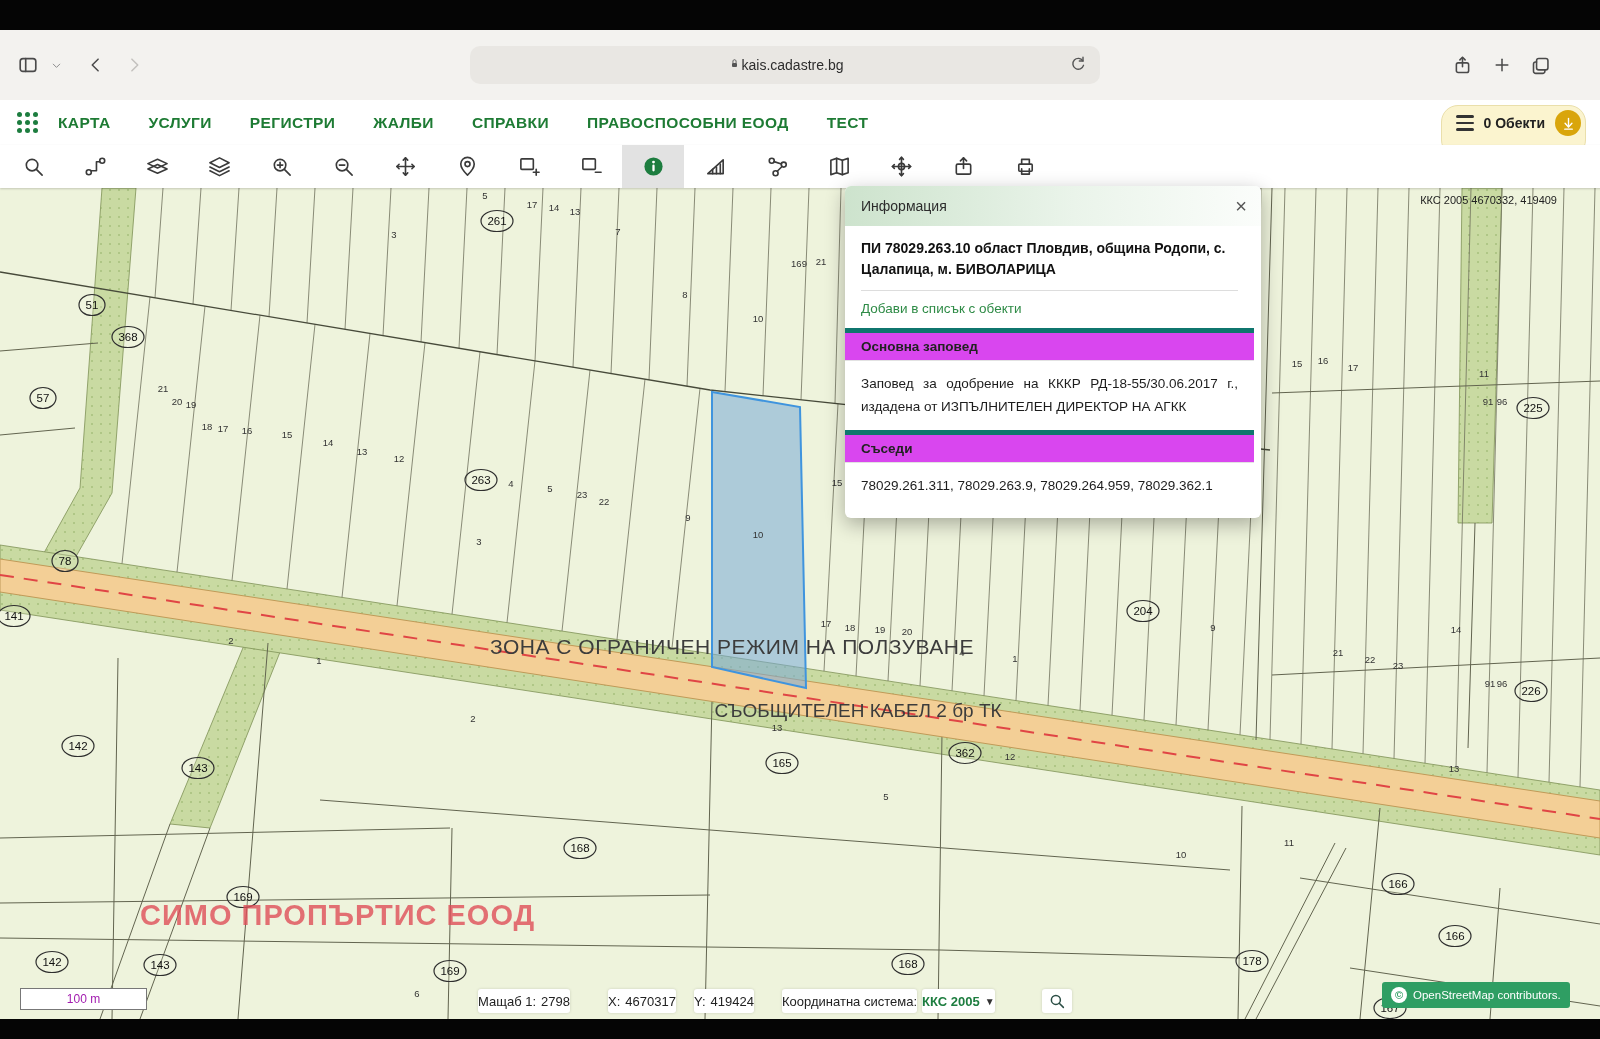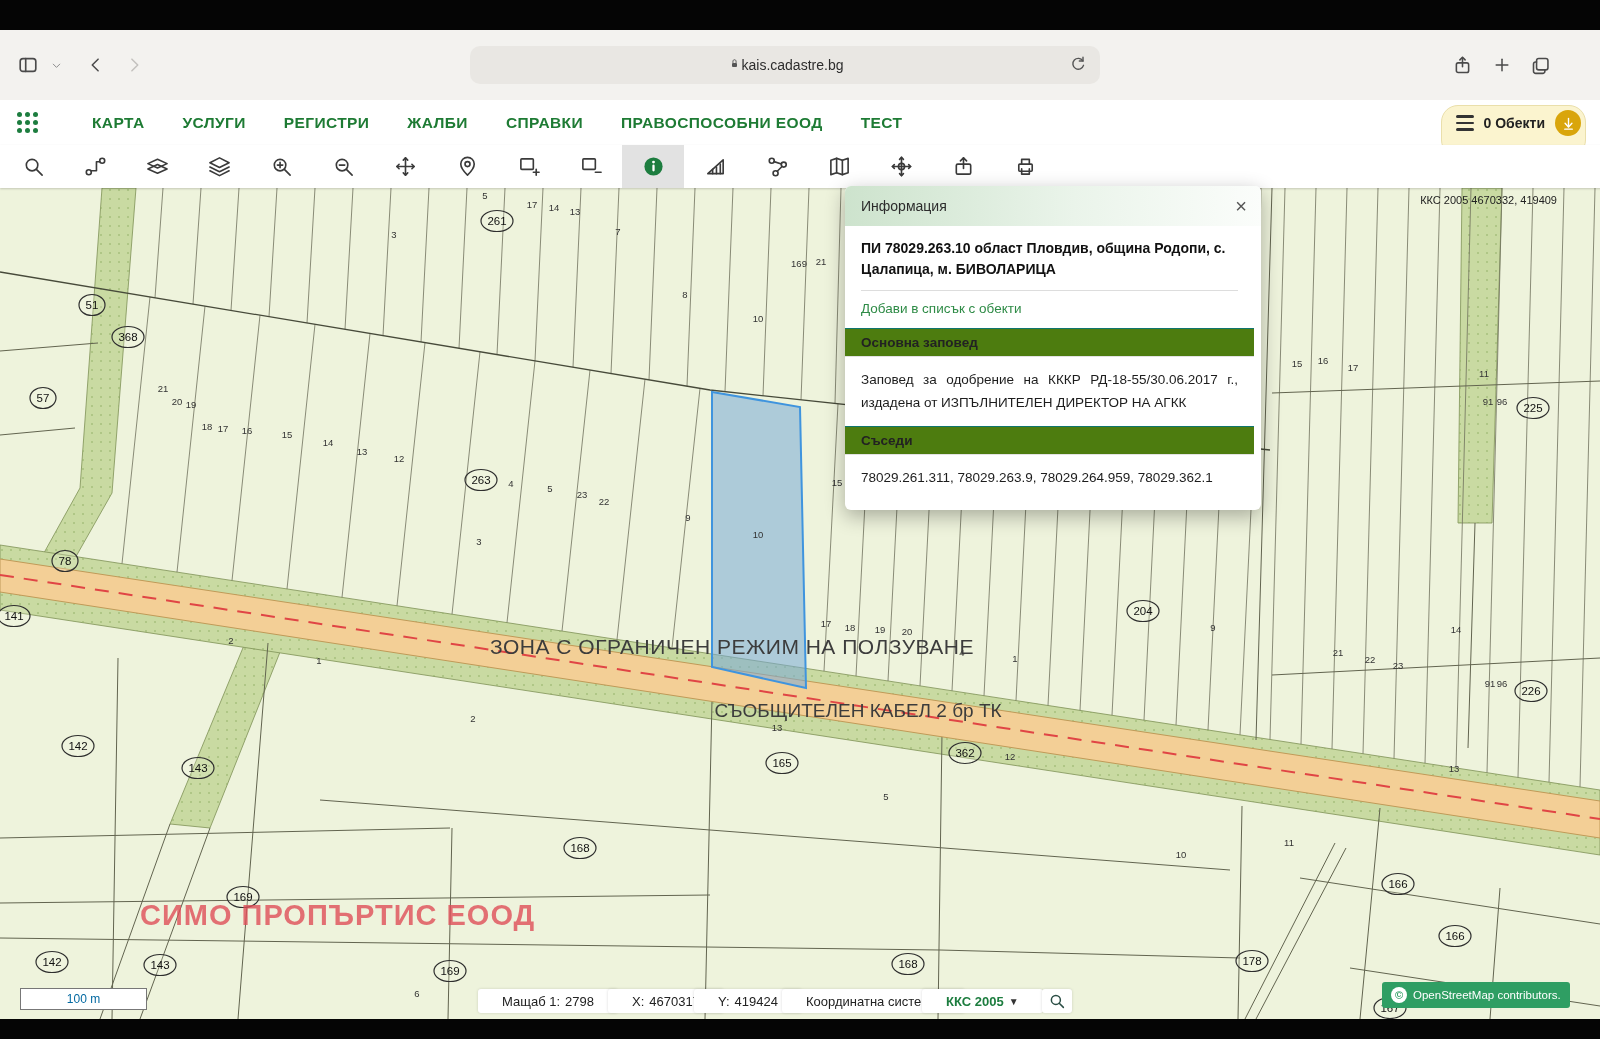--- a/index.html
+++ b/index.html
@@ -19,21 +19,21 @@
             font-size:14px;color:#2d2d2d;}
   #urlfield .lock svg{stroke:#555;fill:none;stroke-width:1.6;}
   #url-refresh{position:absolute;right:10px;top:8px;width:22px;height:22px;}
   #url-refresh svg{stroke:#555;fill:none;stroke-width:1.7;stroke-linecap:round;}
 
   
   #navbar{position:absolute;left:0;top:100px;width:1600px;height:45px;background:#ffffff;}
   #appgrid{position:absolute;left:16px;top:11px;width:24px;height:24px;display:grid;
            grid-template-columns:repeat(3,6px);grid-template-rows:repeat(3,6px);gap:2px;align-content:center;justify-content:center;}
   #appgrid i{width:5px;height:5px;border-radius:50%;background:#1d7d3f;}
-  #navmenu{position:absolute;left:58px;top:0;height:45px;display:flex;align-items:center;gap:38px;margin-left:34px;}
+  #navmenu{position:absolute;left:58px;top:0;height:45px;display:flex;align-items:center;gap:38px;}
   .nav-item{font-size:15.5px;font-weight:700;color:#1e7b34;letter-spacing:.4px;cursor:pointer;white-space:nowrap;}
   #objects-pill{position:absolute;right:14px;top:5px;height:34px;border-radius:17px;background:#fbf4cf;
                 border:1px solid #eadfab;display:flex;align-items:center;gap:10px;padding:0 4px 16px 14px;}
   #objects-pill .ham{display:flex;flex-direction:column;gap:4px;}
   #objects-pill .ham i{display:block;width:18px;height:2.4px;background:#333;border-radius:2px;}
   #objects-label{font-size:14px;font-weight:700;color:#222;}
   #objects-dl{width:26px;height:26px;border-radius:50%;background:#d9a50b;display:flex;align-items:center;justify-content:center;}
   #objects-dl svg{stroke:#fff;fill:none;stroke-width:2.2;stroke-linecap:round;stroke-linejoin:round;}
 
   
@@ -52,29 +52,29 @@
   #panel{position:absolute;left:845px;top:186px;width:416px;background:#fff;border-radius:6px;
          box-shadow:0 6px 20px rgba(0,0,0,.3);z-index:10;overflow:hidden;}
   #panel-header{height:40px;display:flex;align-items:center;justify-content:space-between;padding:0 14px 0 16px;
                 background:linear-gradient(90deg,#cde3cd,#eaf4ea 55%,#fbfdfb);}
   #panel-title{font-size:14px;color:#2c2c2c;}
   #panel-close{font-size:20px;color:#555;cursor:pointer;line-height:1;}
   #panel-body{padding:12px 23px 14px 16px;}
   #panel-heading{font-size:14px;font-weight:700;color:#111;line-height:1.5;padding-bottom:10px;border-bottom:1px solid #ddd;}
   #panel-link{display:block;margin:10px 0 8px 0;font-size:13.5px;color:#2e8b46;cursor:pointer;}
   .panel-text{font-size:13.5px;color:#1d1d1d;line-height:1.68;text-align:justify;margin:6px 0;}
-  .panel-section{margin:12px -16px;padding:6px 16px;background:#4d7c0f;border-top:1px solid #0f766e;
+  .panel-section{margin:12px -16px;padding:6px 16px;background:#d946ef;border-top:5px solid #0f766e;
                  border-bottom:1px solid #e2e2e2;font-size:13.5px;font-weight:700;color:#222;}
 
   
   #scalebar{position:absolute;left:20px;top:988px;width:125px;height:20px;background:#fff;
             border:1px solid #777;display:flex;align-items:center;justify-content:center;
-            font-size:12px;color:#0369a1;z-index:6;}
+            font-size:12px;color:#a21caf;z-index:6;}
   .chip{position:absolute;top:989px;height:24px;background:#fff;border-radius:3px;display:flex;
-        align-items:center;gap:5px;padding:0 24px;font-size:13px;color:#222;z-index:6;
+        align-items:center;gap:5px;padding:0 0;font-size:13px;color:#222;z-index:6;
         box-shadow:0 0 3px rgba(0,0,0,.15);white-space:nowrap;}
   #chip-scale{left:478px;} #chip-x{left:608px;} #chip-y{left:694px;} #chip-crs-label{left:782px;}
   #chip-crs{left:922px;} #chip-search{left:1042px;width:30px;justify-content:center;padding:0;}
   #chip-crs .crsval{color:#1d7d3f;font-weight:700;}
   #chip-crs .caret{font-size:10px;color:#333;}
   #chip-search svg{stroke:#2a4d44;fill:none;stroke-width:2;stroke-linecap:round;}
   #attribution{position:absolute;left:1382px;top:982px;height:26px;background:#2f9e63;border-radius:3px;
                display:flex;align-items:center;gap:6px;padding:0 9px;z-index:6;}
   #attribution .cc{width:16px;height:16px;border-radius:50%;background:#fff;color:#2f9e63;font-size:11px;
                    font-weight:700;display:flex;align-items:center;justify-content:center;}

